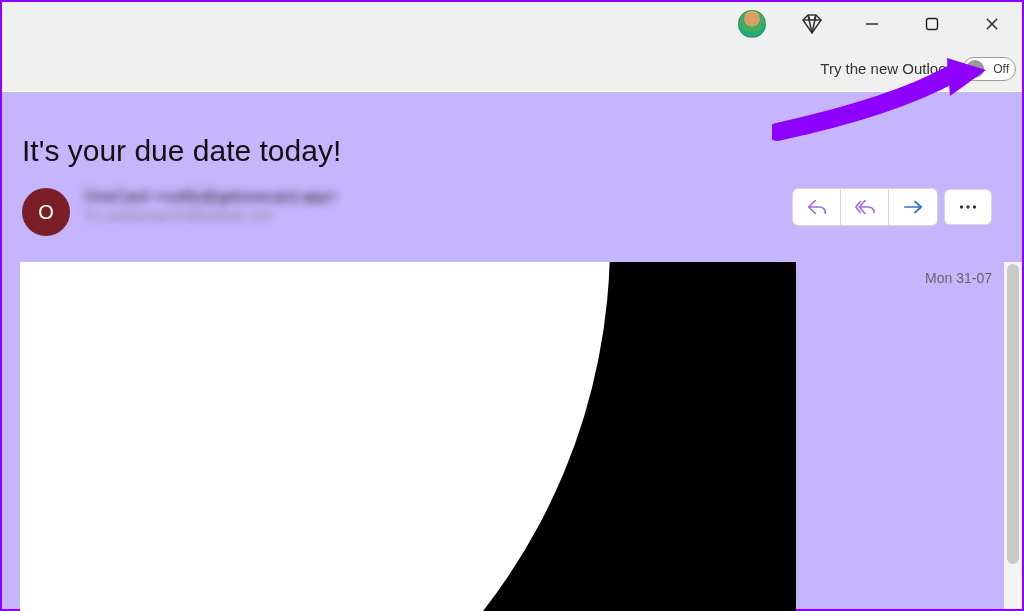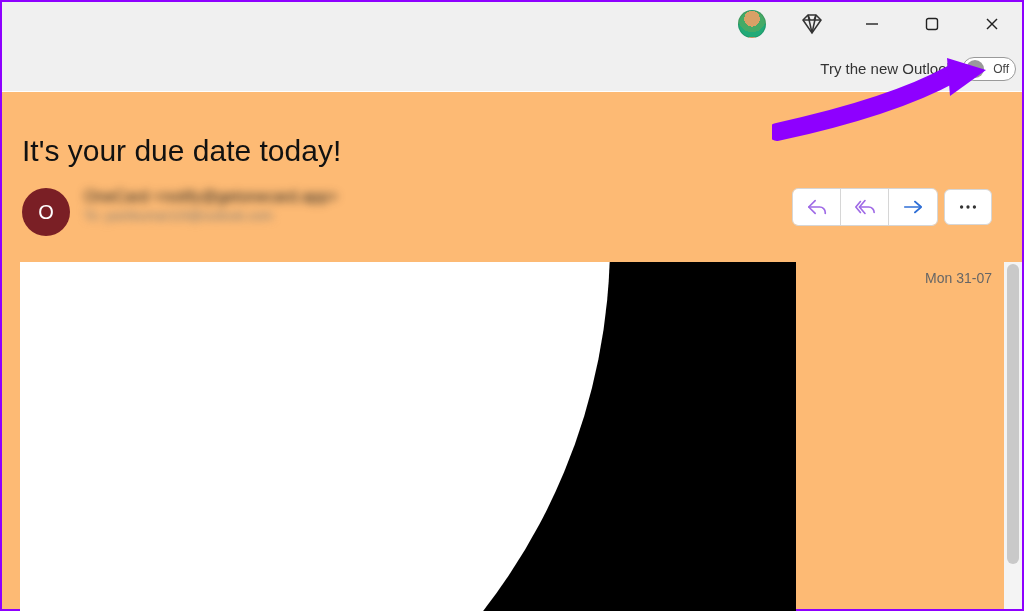--- a/index.html
+++ b/index.html
@@ -15,21 +15,21 @@
     .avatar { width: 28px; height: 28px; border-radius: 50%; background: radial-gradient(circle at 50% 30%, #d9a066 0 35%, #4a6 35% 60%, #2a7 60% 100%); border: 1px solid rgba(0,0,0,.1); cursor: pointer; }
     
     .try-row { height: 46px; background: #f0f0f0; display: flex; align-items: center; justify-content: flex-end; padding-right: 6px; position: relative; border-bottom: 1px solid #fff; }
     .try-label { font-size: 15px; color: #333; margin-right: 8px; white-space: nowrap; }
     .toggle { width: 54px; height: 24px; border-radius: 12px; background: #fff; border: 1px solid #9a9a9a; position: relative; display: flex; align-items: center; cursor: pointer; }
     .toggle-knob { width: 18px; height: 18px; border-radius: 50%; background: #9a9a9a; margin-left: 3px; }
     .toggle-text { position: absolute; right: 6px; font-size: 12px; color: #444; }
     
     .arrow-annot { position: absolute; left: 770px; top: 50px; pointer-events: none; z-index: 50; }
     
-    .content { position: absolute; left: 0; right: 0; top: 90px; bottom: 0; background: #fdba74; }
+    .content { position: absolute; left: 0; right: 0; top: 90px; bottom: 0; background: #c4b5fd; }
     .subject { position: absolute; left: 20px; top: 42px; font-size: 30px; font-weight: 400; color: #111; }
     .sender-row { position: absolute; left: 20px; top: 96px; display: flex; align-items: flex-start; }
     .sender-avatar { width: 48px; height: 48px; border-radius: 50%; background: #7a1f25; color: #fff; display: flex; align-items: center; justify-content: center; font-size: 20px; margin-right: 14px; }
     .sender-text { filter: blur(4px); }
     .sender-name { font-size: 16px; color: #222; }
     .sender-to { font-size: 13px; color: #777; margin-top: 2px; }
     .action-row { position: absolute; right: 30px; top: 96px; display: flex; align-items: center; gap: 6px; }
     .btn-group { display: flex; border: 1px solid #d6d6d6; border-radius: 6px; overflow: hidden; }
     .btn-group .abtn { border-right: 1px solid #d6d6d6; }
     .btn-group .abtn:last-child { border-right: none; }

